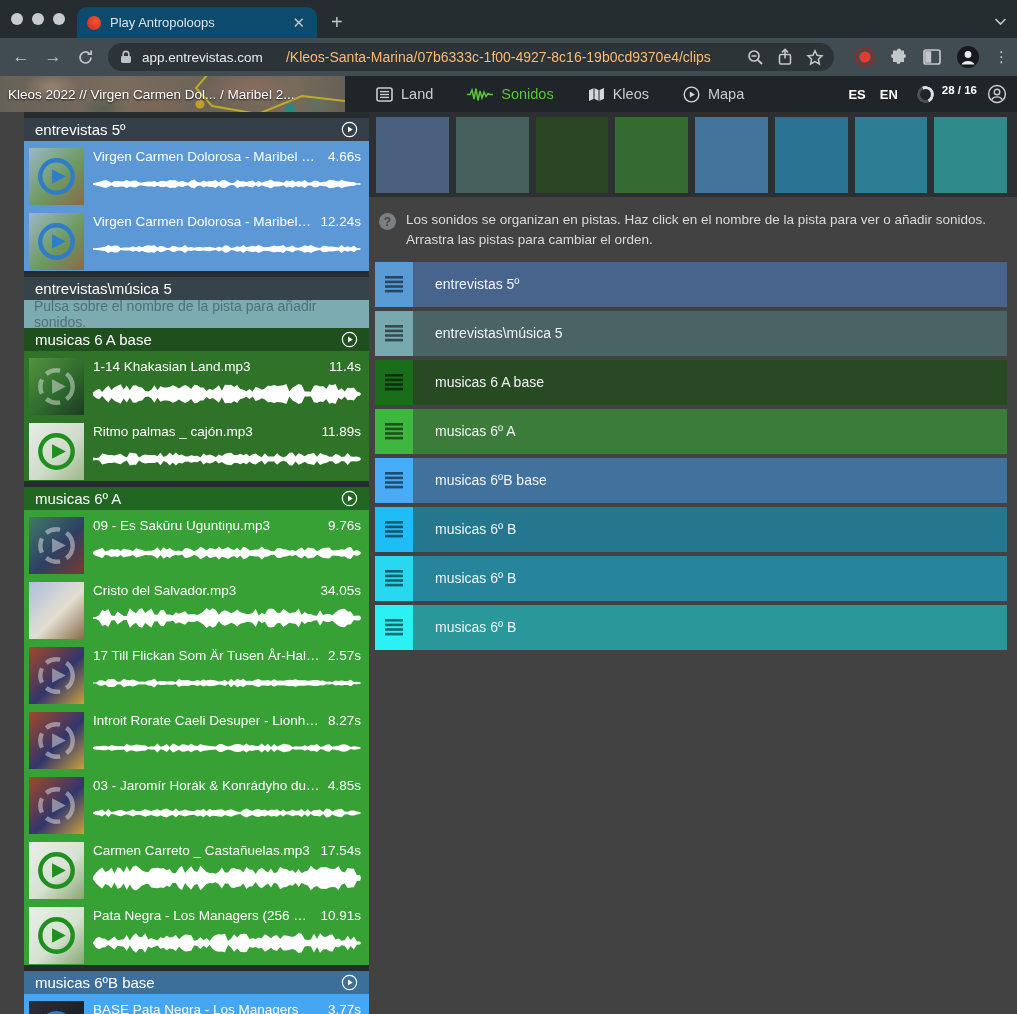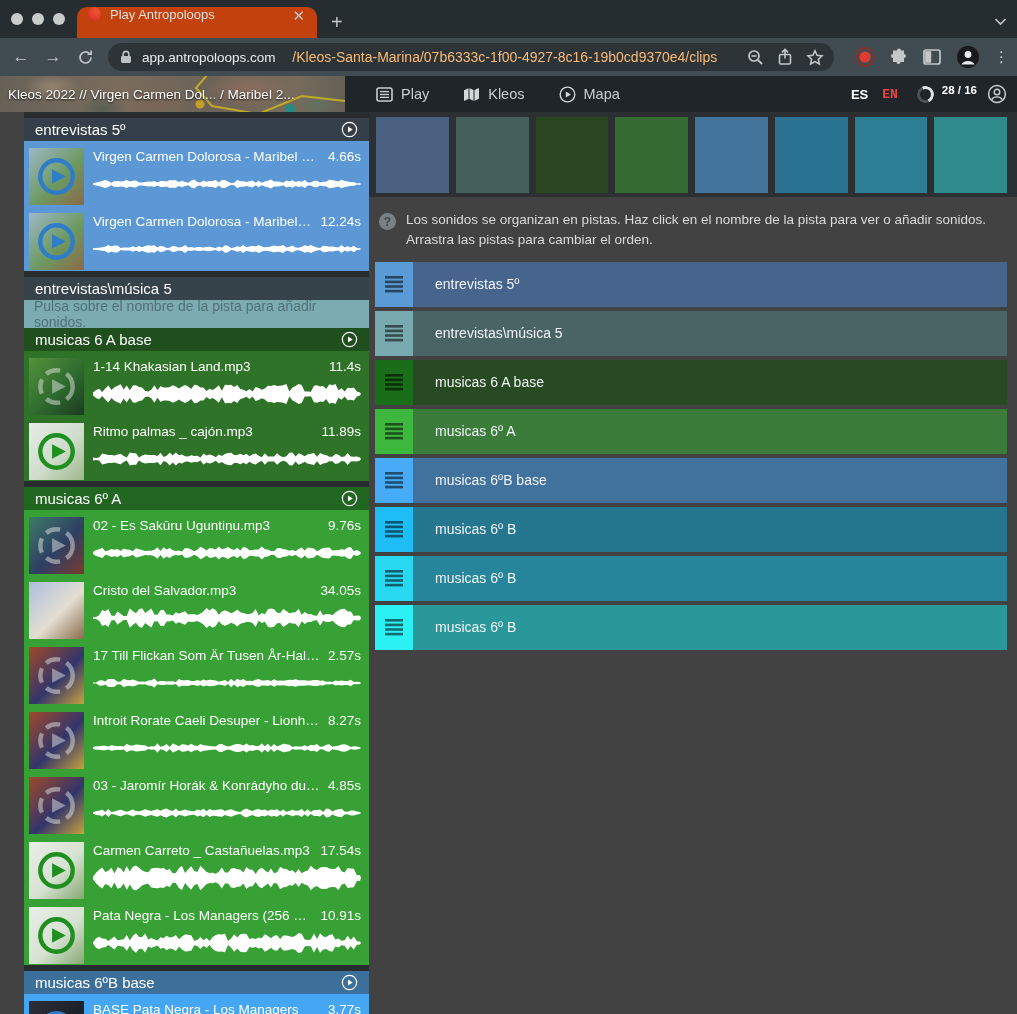--- a/index.html
+++ b/index.html
@@ -3,21 +3,21 @@
 <meta charset="utf-8">
 <style>
   html,body{margin:0;padding:0;background:#1b1f22;}
   *{box-sizing:border-box;font-family:"Liberation Sans","DejaVu Sans",sans-serif;}
   #screen{width:1017px;height:1014px;position:relative;overflow:hidden;background:#424242;}
 
   
   .tabstrip{height:38px;background:#262d31;display:flex;align-items:flex-end;position:relative;}
   .lights{display:flex;gap:9px;align-items:center;height:38px;padding:0 12px 0 11px;}
   .light{width:12px;height:12px;border-radius:50%;background:#c9cccd;}
-  .tab{width:240px;height:31px;background:#c2410c;border-radius:10px 10px 0 0;display:flex;padding:0 10px;color:#dde1e3;font-size:13px;}
+  .tab{width:240px;height:31px;background:#0c4a6e;border-radius:10px 10px 0 0;display:flex;align-items:center;padding:0 10px;color:#dde1e3;font-size:13px;}
   .favicon{width:14px;height:14px;border-radius:50%;background:radial-gradient(circle at 65% 35%, #f2562e 0%, #e03c2a 55%, #b42a20 100%);flex:none;margin-right:9px;}
   .tab-title{flex:1;white-space:nowrap;overflow:hidden;}
   .tab-close{color:#c2c6c8;font-size:15px;padding:0 2px;cursor:default;}
   .newtab{color:#c2c6c8;font-size:20px;line-height:20px;padding:0 14px 6px 14px;}
   .strip-chevron{position:absolute;right:10px;top:12px;}
 
   .toolbar{height:38px;background:#414c52;display:flex;align-items:center;padding:0 8px 0 6px;gap:2px;}
   .navbtn{width:30px;height:30px;display:flex;align-items:center;justify-content:center;color:#c3c7c9;font-size:17px;}
   .urlpill{flex:1;height:28px;background:#2c3438;border-radius:14px;display:flex;align-items:center;padding:0 10px 0 12px;margin:0 6px;min-width:0;}
   .url-host{color:#e9ecee;font-size:13.5px;white-space:nowrap;}
@@ -37,21 +37,21 @@
       radial-gradient(36px 20px at 30% 90%, rgba(99,110,94,.85), transparent 70%),
       linear-gradient(95deg,#7d7468,#97826f 35%,#857667 60%,#93816d 85%,#7a7265);}
   .crumb-shade{position:absolute;inset:0;background:rgba(25,30,34,.22);}
   .crumb-text{position:absolute;left:8px;top:50%;transform:translateY(-50%);color:#fff;font-size:13.5px;white-space:nowrap;text-shadow:0 1px 2px rgba(0,0,0,.85);z-index:2;}
   .navtabs{display:flex;align-items:center;gap:0;margin-left:14px;}
   .navtab{display:flex;align-items:center;gap:8px;padding:0 17px;height:36px;color:#c9ced1;font-size:14.5px;}
   .navtab.active{color:#59c43c;}
   .nav-right{margin-left:auto;display:flex;align-items:center;gap:0;padding-right:10px;}
   .lang{font-size:13px;font-weight:bold;padding:0 7px;}
   .lang.es{color:#fff;}
-  .lang.en{color:#ef4444;font-family:Liberation Mono, monospace;}
+  .lang.en{color:#ffffff;}
   .counter{color:#fff;font-size:11.5px;font-weight:bold;margin:0 10px 8px 8px;white-space:nowrap;}
   .spinner{width:17px;height:17px;border-radius:50%;border:3px solid #4a5256;border-top-color:#dfe3e4;border-right-color:#dfe3e4;margin-left:12px;transform:rotate(20deg);}
 
   
   .content{display:flex;height:902px;padding-left:24px;}
   .sidebar{width:345px;flex:none;background:#272c2f;padding-top:6px;overflow:hidden;}
   .sec-header{height:23px;display:flex;align-items:center;padding:0 11px;color:#fff;font-size:15px;}
   .sec-title{flex:1;white-space:nowrap;overflow:hidden;}
   .hdr-play{flex:none;}
   .sec-body{padding:6px 0 0 0;}
@@ -107,21 +107,21 @@
       <svg width="17" height="17" viewBox="0 0 17 17">
           <path d="M14 8.5 A5.5 5.5 0 1 1 12.4 4.6" fill="none" stroke="#c3c7c9" stroke-width="1.7"></path>
           <path d="M14.2 1.6 L14.2 5.2 L10.6 5.2" fill="none" stroke="#c3c7c9" stroke-width="1.7"></path>
         </svg>
     </span>
     <div class="urlpill">
       <svg width="12" height="14" viewBox="0 0 12 14" style="margin-right:10px;flex:none;">
         <rect x="1" y="6" width="10" height="7" rx="1.4" fill="#bdc2c5"></rect>
         <path d="M3.2 6 V4.2 A2.8 2.8 0 0 1 8.8 4.2 V6" fill="none" stroke="#bdc2c5" stroke-width="1.6"></path>
       </svg>
-      <span class="url-host">app.antropoloops.com</span>
+      <span class="url-host">app.entrevistas.com</span>
         <span class="url-path">/Kleos-Santa-Marina/07b6333c-1f00-4927-8c16-19b0cd9370e4/clips</span>
       <span class="pill-ico">
         <svg width="17" height="17" viewBox="0 0 17 17">
             <circle cx="7" cy="7" r="5" fill="none" stroke="#c3c7c9" stroke-width="1.7"></circle>
             <line x1="10.8" y1="10.8" x2="15" y2="15" stroke="#c3c7c9" stroke-width="1.9"></line>
             <line x1="4.5" y1="7" x2="9.5" y2="7" stroke="#c3c7c9" stroke-width="1.6"></line>
           </svg>
       </span>
       <span class="pill-ico">
         <svg width="16" height="18" viewBox="0 0 16 18">
@@ -175,21 +175,27 @@
       <span class="crumb-text">Kleos 2022  //  Virgen Carmen Dol... / Maribel 2...</span>
     </div>
     <div class="navtabs">
       <span class="navtab">
         <svg width="17" height="15" viewBox="0 0 17 15">
             <rect x="1" y="1" width="15" height="13" rx="2" fill="none" stroke="#c9ced1" stroke-width="1.6"></rect>
             <line x1="4" y1="4.6" x2="13" y2="4.6" stroke="#c9ced1" stroke-width="1.4"></line>
             <line x1="4" y1="7.5" x2="13" y2="7.5" stroke="#c9ced1" stroke-width="1.4"></line>
             <line x1="4" y1="10.4" x2="13" y2="10.4" stroke="#c9ced1" stroke-width="1.4"></line>
           </svg>
-        <span>Play</span>
+        <span>Land</span>
+      </span>
+      <span class="navtab active">
+        <svg width="26" height="15" viewBox="0 0 26 15">
+            <polyline points="0,7.5 3,7.5 5,3 7,12 9,1.5 11,13.5 13,4 15,11 17,5 19,9.5 21,6.5 23,7.5 26,7.5" fill="none" stroke="#59c43c" stroke-width="1.5"></polyline>
+          </svg>
+        <span>Sonidos</span>
       </span>
       <span class="navtab">
         <svg width="17" height="15" viewBox="0 0 17 15">
             <path d="M1 3.2 L6 1 L11 3.2 L16 1 V11.8 L11 14 L6 11.8 L1 14 Z" fill="#d4d8da"></path>
             <line x1="6" y1="1" x2="6" y2="11.8" stroke="#1f2528" stroke-width="1"></line>
             <line x1="11" y1="3.2" x2="11" y2="14" stroke="#1f2528" stroke-width="1"></line>
           </svg>
         <span>Kleos</span>
       </span>
       <span class="navtab">
@@ -317,21 +323,21 @@
         <div class="sec-body" style="background: rgb(55, 161, 53);">
           <div class="clip">
             <div class="thumb" style="background: linear-gradient(135deg, rgb(63, 122, 104) 0%, rgb(46, 63, 99) 55%, rgb(122, 59, 47) 100%);">
               <svg class="ring" viewBox="0 0 56 56">
                 <circle cx="28" cy="28" r="16.5" fill="none" stroke="rgba(225,228,225,0.5)" stroke-width="4.5" stroke-dasharray="15 7"></circle>
                 <path d="M23.5 20.5 L37.5 28 L23.5 35.5 Z" fill="rgba(225,228,225,0.5)"></path>
               </svg>
             </div>
             <div class="clip-main">
               <div class="clip-top">
-                <span class="clip-name">02 - Es Sakūru Uguntiņu.mp3</span>
+                <span class="clip-name">09 - Es Sakūru Uguntiņu.mp3</span>
                 <span class="clip-dur">9.76s</span>
               </div>
               <svg class="wave" width="100%" height="20" viewBox="0 0 262 20" preserveAspectRatio="none">
                 <path d="M0 10 L0 9.1 L3 7.1 L6 6.2 L9 4.8 L12 8.2 L15 7.4 L18 6.0 L21 6.8 L24 6.0 L27 8.1 L30 5.5 L33 6.6 L36 6.8 L39 8.3 L42 5.3 L45 6.3 L48 7.0 L51 8.1 L54 7.7 L57 7.8 L60 6.8 L63 4.2 L66 8.1 L69 4.3 L72 6.4 L75 5.1 L78 7.3 L81 7.9 L84 7.6 L87 8.4 L90 4.9 L93 5.3 L96 6.4 L99 8.3 L102 6.8 L105 3.8 L108 5.2 L111 7.5 L114 4.9 L117 5.6 L120 6.6 L123 3.5 L126 6.2 L129 5.4 L132 4.0 L135 6.1 L138 7.1 L141 4.7 L144 7.5 L147 3.7 L150 4.8 L153 7.3 L156 6.9 L159 6.5 L162 6.5 L165 3.6 L168 6.2 L171 6.6 L174 8.1 L177 8.2 L180 5.3 L183 5.1 L186 6.2 L189 6.6 L192 7.8 L195 6.7 L198 8.2 L201 6.0 L204 4.4 L207 7.6 L210 4.4 L213 5.1 L216 5.5 L219 8.2 L222 6.4 L225 5.1 L228 4.7 L231 4.4 L234 7.6 L237 7.3 L240 7.1 L243 6.3 L246 6.7 L249 4.4 L252 3.9 L255 8.2 L258 7.0 L261 8.5 L262 10 L261 11.5 L258 13.0 L255 11.8 L252 16.1 L249 15.6 L246 13.3 L243 13.7 L240 12.9 L237 12.7 L234 12.4 L231 15.6 L228 15.3 L225 14.9 L222 13.6 L219 11.8 L216 14.5 L213 14.9 L210 15.6 L207 12.4 L204 15.6 L201 14.0 L198 11.8 L195 13.3 L192 12.2 L189 13.4 L186 13.8 L183 14.9 L180 14.7 L177 11.8 L174 11.9 L171 13.4 L168 13.8 L165 16.4 L162 13.5 L159 13.5 L156 13.1 L153 12.7 L150 15.2 L147 16.3 L144 12.5 L141 15.3 L138 12.9 L135 13.9 L132 16.0 L129 14.6 L126 13.8 L123 16.5 L120 13.4 L117 14.4 L114 15.1 L111 12.5 L108 14.8 L105 16.2 L102 13.2 L99 11.7 L96 13.6 L93 14.7 L90 15.1 L87 11.6 L84 12.4 L81 12.1 L78 12.7 L75 14.9 L72 13.6 L69 15.7 L66 11.9 L63 15.8 L60 13.2 L57 12.2 L54 12.3 L51 11.9 L48 13.0 L45 13.7 L42 14.7 L39 11.7 L36 13.2 L33 13.4 L30 14.5 L27 11.9 L24 14.0 L21 13.2 L18 14.0 L15 12.6 L12 11.8 L9 15.2 L6 13.8 L3 12.9 L0 10.9 Z" fill="#ffffff"></path>
               </svg>
             </div>
           </div>
           <div class="clip">
             <div class="thumb" style="background: linear-gradient(135deg, rgb(174, 190, 222) 0%, rgb(227, 222, 210) 55%, rgb(138, 108, 74) 100%);"></div>
             <div class="clip-main">

